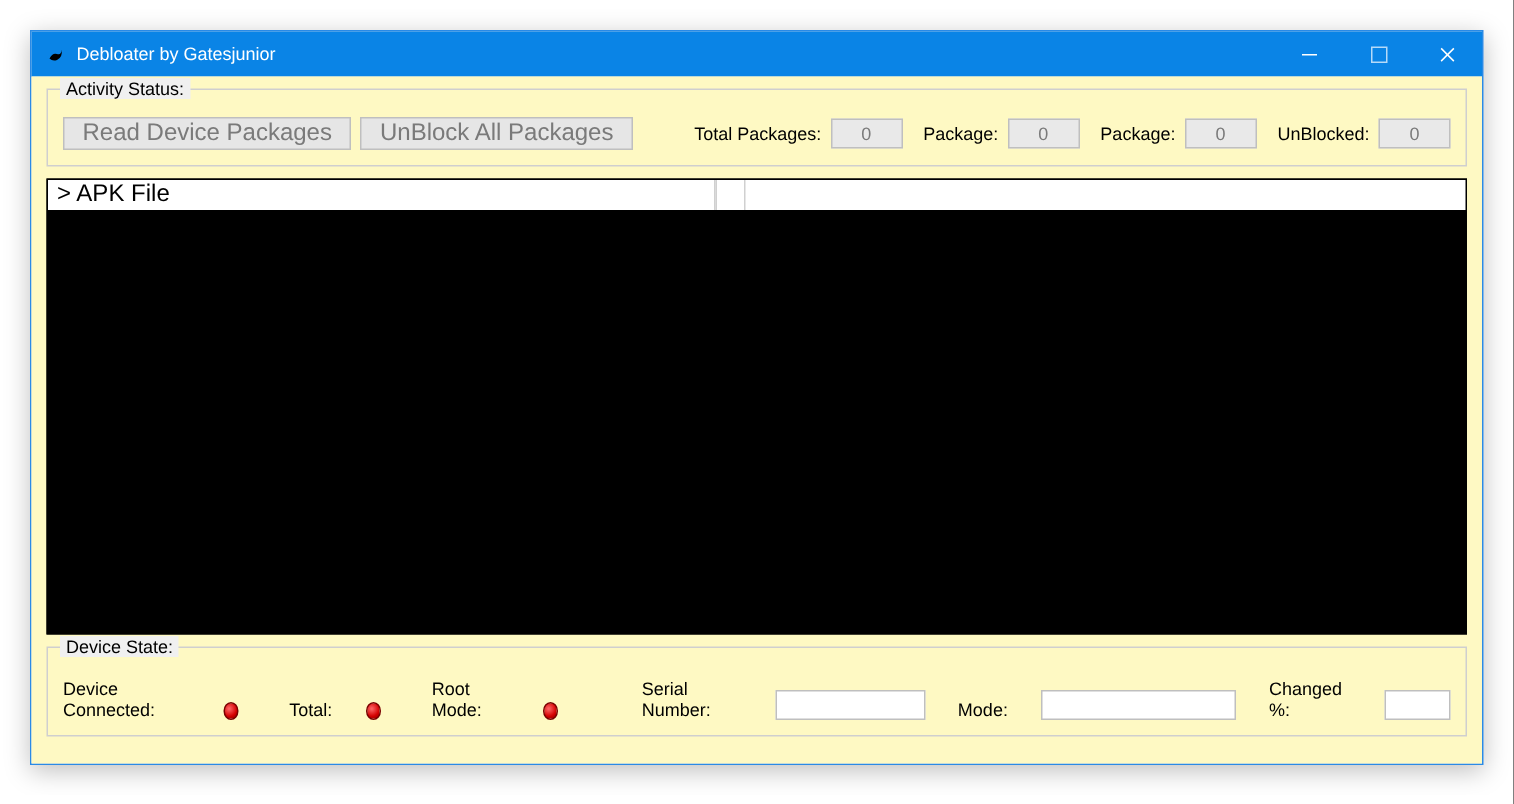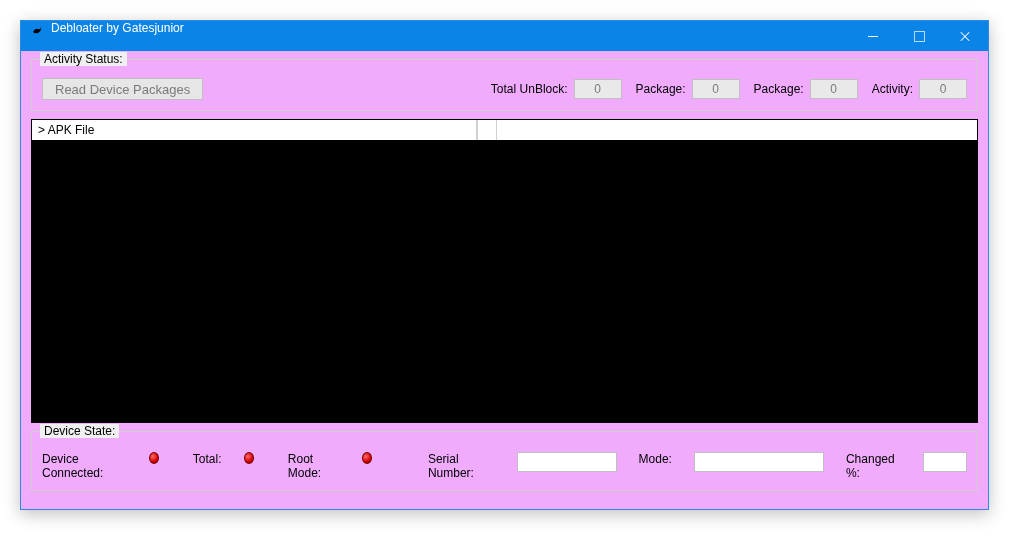--- a/index.html
+++ b/index.html
@@ -12,20 +12,21 @@
     .window {
       width: 969px;
       border: 1px solid #2a8ae6;
       box-shadow: 0 4px 16px rgba(0,0,0,0.25);
       background: #f0f0f0;
     }
     .titlebar {
       background: #0a84e6;
       height: 30px;
       display: flex;
+      align-items: center;
       color: #fff;
       padding-left: 8px;
     }
     .titlebar .app-icon {
       width: 16px; height: 16px;
       margin-right: 6px;
       display: inline-flex;
       align-items: center;
       justify-content: center;
     }
@@ -47,21 +48,21 @@
     .win-ctrl.max::before { content: ""; display:block; width:9px; height:9px; border:1px solid rgba(255,255,255,0.7); }
     .win-ctrl.close::before,
     .win-ctrl.close::after {
       content:""; position:absolute; width:12px; height:1px; background:#fff;
     }
     .win-ctrl.close { position:relative; }
     .win-ctrl.close::before { transform: rotate(45deg); }
     .win-ctrl.close::after { transform: rotate(-45deg); }
 
     .client {
-      background: #f0abfc;
+      background: #fef9c3;
       padding: 8px 10px 10px 10px;
     }
 
     .groupbox {
       border: 1px solid #cfcfcf;
       position: relative;
       padding: 18px 10px 10px 10px;
       margin-bottom: 8px;
     }
     .groupbox .legend {
@@ -77,21 +78,21 @@
       display: flex;
       align-items: center;
       gap: 6px;
     }
     .btn {
       height: 22px;
       padding: 0 12px;
       border: 1px solid #bfbfbf;
       background: #e6e6e6;
       color: #7a7a7a;
-      font-size: 13px;
+      font-size: 16px;
       display: inline-flex;
       align-items: center;
       justify-content: center;
       cursor: default;
     }
     .flex-gap { flex: 1; }
 
     .stat-label { font-size: 12px; margin-left: 8px; }
     .stat-box {
       width: 48px;
@@ -108,40 +109,40 @@
     .table-wrap {
       border: 1px solid #000;
       background: #000;
       margin-bottom: 8px;
     }
     .table-head {
       display: flex;
       background: #fff;
       height: 20px;
       align-items: center;
-      font-size: 12px;
+      font-size: 16px;
     }
     .th {
       padding: 0 6px;
       border-right: 1px solid #d0d0d0;
       height: 100%;
       display: flex;
       align-items: center;
     }
     .th.apk { width: 445px; }
     .th.pkg { flex: 1; border-right: none; }
     .th.last { width: 20px; border-left: 1px solid #d0d0d0; }
     .table-body {
       height: 282px;
       background: #000;
     }
 
     .dev-row {
       display: flex;
-      align-items: flex-start;
+      align-items: flex-end;
       gap: 22px;
       padding-top: 2px;
     }
     .dev-label { font-size: 12px; }
     .led {
       width: 12px; height: 12px;
       border-radius: 50%;
       background: radial-gradient(circle at 35% 35%, #ff6b6b, #d40000 60%, #8a0000);
       border: 1px solid #7a0000;
       margin-right: 12px;
@@ -175,28 +176,29 @@
     <div class="win-ctrl max"></div>
     <div class="win-ctrl close"></div>
   </div>
 
   <div class="client">
 
     <div class="groupbox">
       <div class="legend">Activity Status:</div>
       <div class="act-row">
         <div class="btn">Read Device Packages</div>
+        <div class="btn">UnBlock All Packages</div>
         <div class="flex-gap"></div>
-        <span class="stat-label">Total UnBlock:</span>
+        <span class="stat-label">Total Packages:</span>
         <span class="stat-box">0</span>
         <span class="stat-label">Package:</span>
         <span class="stat-box">0</span>
         <span class="stat-label">Package:</span>
         <span class="stat-box">0</span>
-        <span class="stat-label">Activity:</span>
+        <span class="stat-label">UnBlocked:</span>
         <span class="stat-box">0</span>
       </div>
     </div>
 
     <div class="table-wrap">
       <div class="table-head">
         <div class="th apk">&gt; APK File</div>
         <div class="th last"></div>
       </div>
       <div class="table-body"></div>

